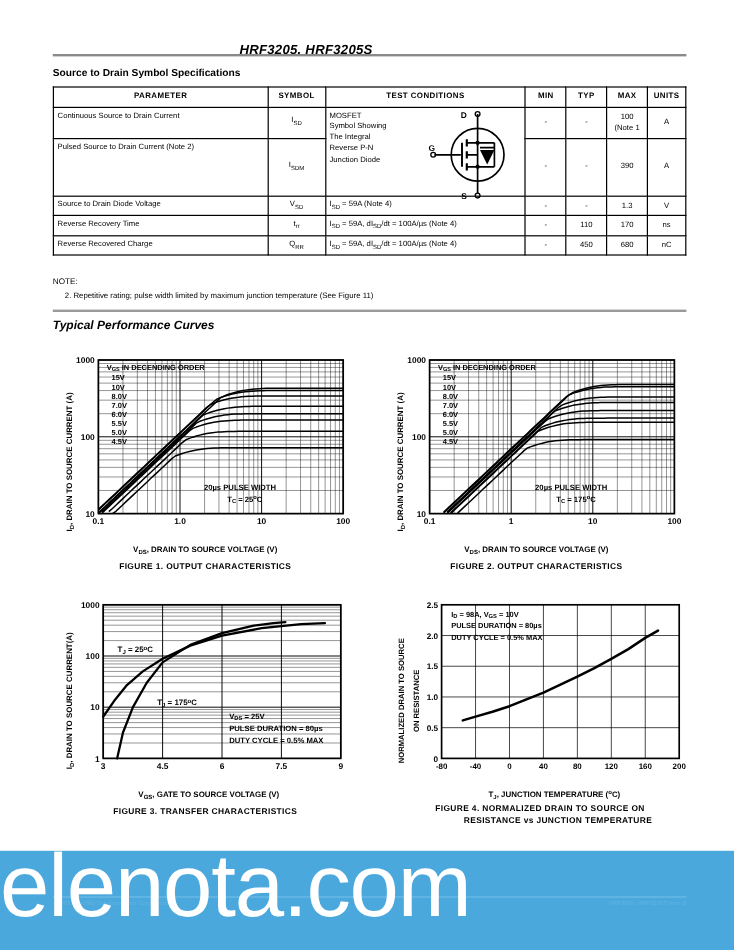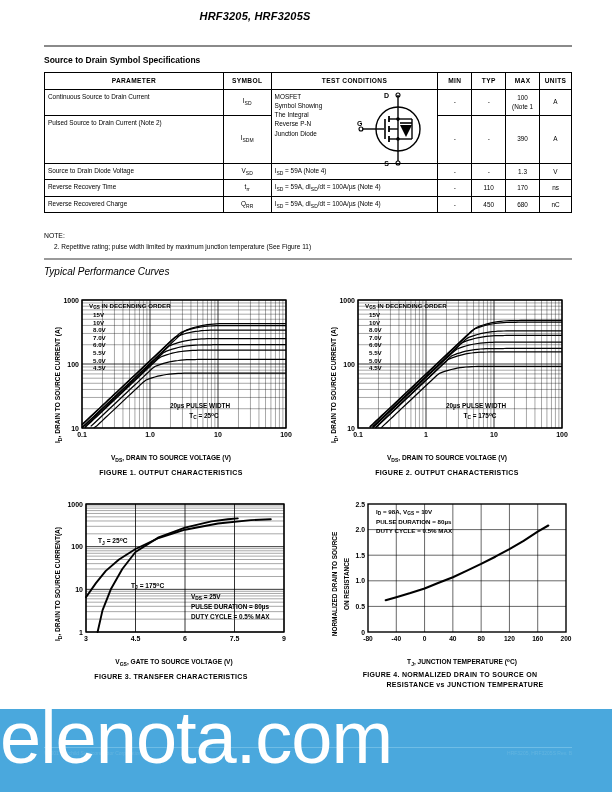--- a/index.html
+++ b/index.html
@@ -9,21 +9,21 @@
     background:#ffffff;
     font-family: "Liberation Sans", sans-serif;
     color:#000;
     position:relative;
     overflow:hidden;
   }
   .page { position:absolute; inset:0; }
 
   
   .hdr-title {
-    position:absolute; left:0; top:10px; width:510px;
+    position:absolute; left:0; top:36px; width:510px;
     text-align:center; font-style:italic; font-weight:bold;
     font-size:11px; letter-spacing:.2px;
   }
   .hdr-rule {
     position:absolute; left:44px; top:45px; width:528px; height:2px;
     background:#8a8a8a;
   }
   .sect-title {
     position:absolute; left:44px; top:55px;
     font-size:8.5px; font-weight:bold;
@@ -53,21 +53,21 @@
   .cond-wrap { position:relative; min-height:14px; }
   .cond-lines { white-space:pre-line; }
   .mosfet-svg { position:absolute; right:6px; top:-1px; }
 
   .note-head { position:absolute; left:44px; top:232px; font-size:6.8px; }
   .note-body { position:absolute; left:54px; top:243px; font-size:6.5px; }
 
   .rule2 { position:absolute; left:44px; top:258px; width:528px; height:2px; background:#9a9a9a; }
   .tpc {
     position:absolute; left:44px; top:266px;
-    font-size:10px; font-weight:normal; font-style:italic;text-align:right;
+    font-size:10px; font-weight:bold; font-style:italic;text-align:right;
   }
 
   
   .figure { position:absolute; }
   .fig-caption {
     position:absolute; text-align:center; font-size:7px; font-weight:bold;
     letter-spacing:.3px; width:100%; line-height:1.35;
   }
   svg text { font-family:"Liberation Sans", sans-serif; }
 

